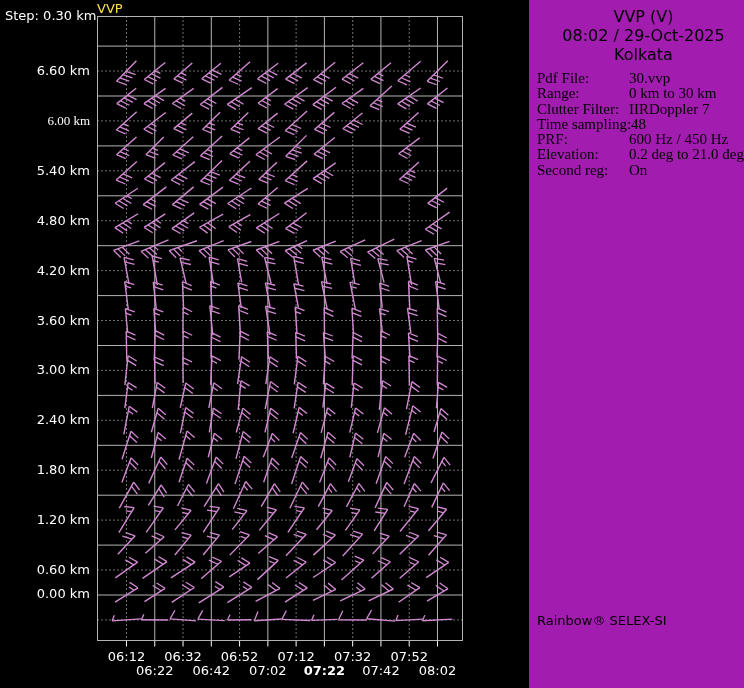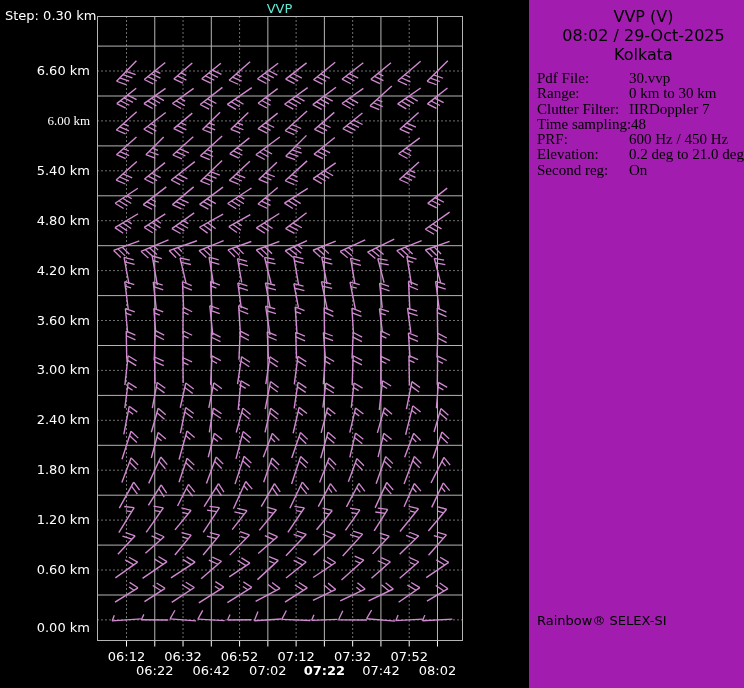--- a/index.html
+++ b/index.html
@@ -1,21 +1,21 @@
 <!DOCTYPE html>
 <html><head>
 <meta charset="utf-8">
 <style>
   html,body{margin:0;padding:0;background:#000;}
   body{width:744px;height:688px;position:relative;overflow:hidden;
        font-family:"DejaVu Sans",sans-serif;-webkit-font-smoothing:antialiased;}
   .left-area{position:absolute;left:0;top:0;width:515px;height:688px;background:#000;border-radius:27px;}
   .step-label{position:absolute;left:5px;top:8px;font-size:13px;color:#fff;white-space:nowrap;}
-  .plot-title{position:absolute;left:97px;top:1px;width:365px;text-align:center;
-              font-size:13px;color:#5eead4;}
+  .plot-title{position:absolute;left:97px;top:1px;width:365px;text-align:left;
+              font-size:13px;color:#fde047;}
   .chart-svg{position:absolute;left:0;top:0;}
   .y-labels{position:absolute;left:0;top:0;width:90px;height:688px;}
   .y-label{position:absolute;right:0;width:90px;text-align:right;font-size:13px;color:#fff;white-space:nowrap;}
   .x-label{position:absolute;font-size:13px;color:#fff;white-space:nowrap;transform:translateX(-50%);}
   .info-panel{position:absolute;left:529px;top:0;width:229px;height:688px;background:#a21caf;color:#000;}
   .ip-title{margin-top:7px;text-align:center;font-size:16px;line-height:19px;}
   .ip-sub{text-align:center;font-size:16px;line-height:19px;}
   .ip-fields{margin-top:7px;padding-left:8px;}
   .ip-row{display:flex;font-size:15px;line-height:15.3px;white-space:nowrap;font-family:Liberation Serif, serif;}
   .ip-label{min-width:92px;flex-shrink:0;}
@@ -960,21 +960,21 @@
       <div class="y-label" style="top: 112.9px; font-family: Liberation Serif, serif;">6.00 km</div>
       <div class="y-label" style="top: 162.8px;">5.40 km</div>
       <div class="y-label" style="top: 212.7px;">4.80 km</div>
       <div class="y-label" style="top: 262.6px;">4.20 km</div>
       <div class="y-label" style="top: 312.5px;">3.60 km</div>
       <div class="y-label" style="top: 362.4px;">3.00 km</div>
       <div class="y-label" style="top: 412.3px;">2.40 km</div>
       <div class="y-label" style="top: 462.2px;">1.80 km</div>
       <div class="y-label" style="top: 512.1px;">1.20 km</div>
       <div class="y-label" style="top: 562px;">0.60 km</div>
-      <div class="y-label" style="top: 620px;">0.00 km</div>
+      <div class="y-label" style="top: 586px;">0.00 km</div>
     </div>
   <div class="x-labels">
       <div class="x-label" style="left: 126.5px; top: 649px;">06:12</div>
       <div class="x-label" style="left: 183.04px; top: 649px;">06:32</div>
       <div class="x-label" style="left: 239.58px; top: 649px;">06:52</div>
       <div class="x-label" style="left: 296.12px; top: 649px;">07:12</div>
       <div class="x-label" style="left: 352.66px; top: 649px;">07:32</div>
       <div class="x-label" style="left: 409.2px; top: 649px;">07:52</div>
       <div class="x-label" style="left: 154.77px; top: 663px;">06:22</div>
       <div class="x-label" style="left: 211.31px; top: 663px;">06:42</div>

